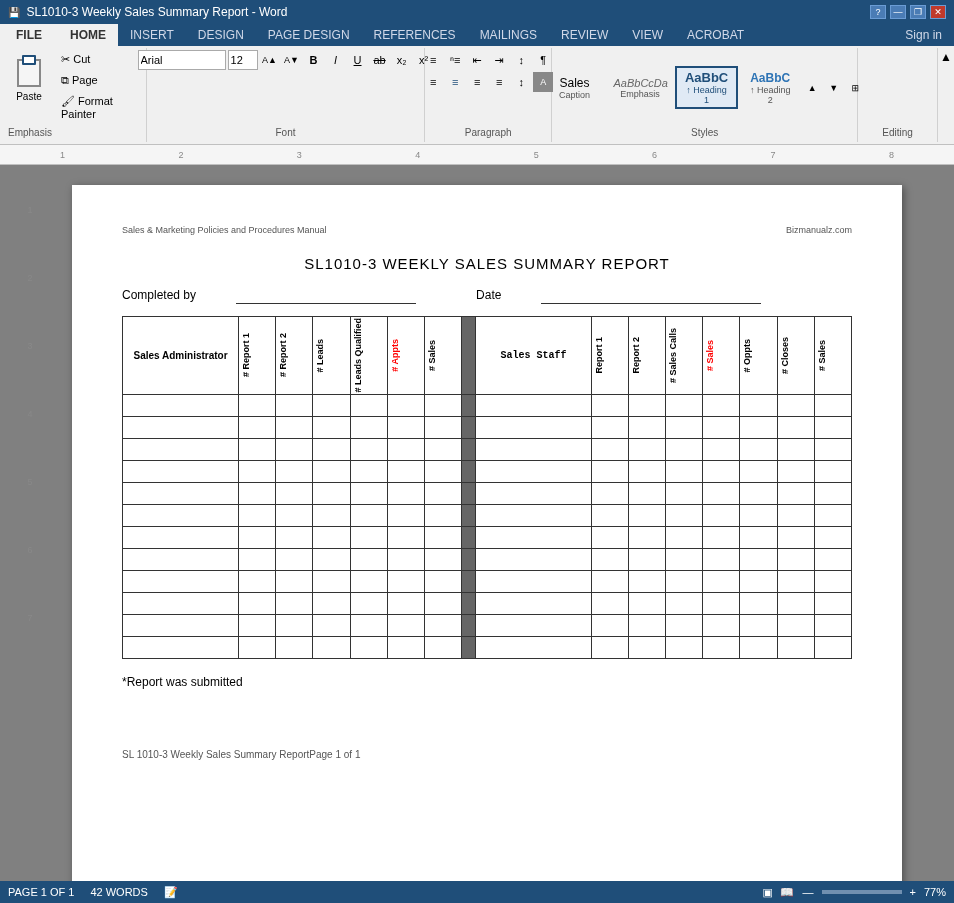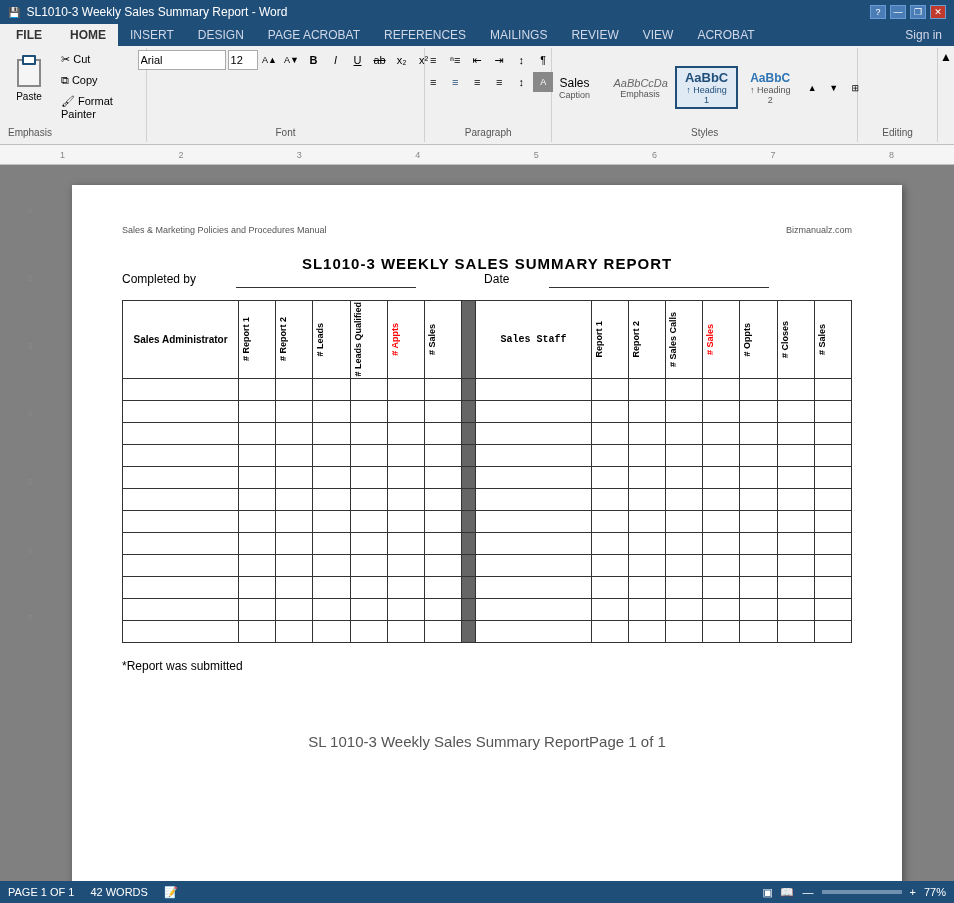--- a/index.html
+++ b/index.html
@@ -48,21 +48,21 @@
     .ruler-marks { display: flex; width: 100%; justify-content: space-between; }
 
     
     .doc-area { background: #808080; padding: 20px; min-height: 750px; overflow: auto; }
     .page { background: white; width: 830px; min-height: 1000px; margin: 0 auto; padding: 40px 50px; box-shadow: 2px 2px 8px rgba(0,0,0,0.4); position: relative; }
 
     
     .page-header { display: flex; justify-content: space-between; font-size: 9px; color: #555; margin-bottom: 20px; }
 
     
-    .report-title { text-align: center; font-size: 15px; font-weight: bold; letter-spacing: 1px; }
+    .report-title { text-align: center; font-size: 15px; font-weight: normal; letter-spacing: 1px; margin-bottom: 16px; }
 
     
     .completed-line { display: flex; gap: 40px; margin-bottom: 12px; font-size: 12px; }
     .field-line { width: 180px; border-bottom: 1px solid #333; height: 16px; }
     .field-line-long { width: 220px; border-bottom: 1px solid #333; height: 16px; }
 
     
     .report-table { width: 100%; border-collapse: collapse; font-size: 10px; }
     .report-table td, .report-table th { border: 1px solid #333; padding: 1px 2px; }
     .report-table th { background: white; font-weight: bold; text-align: center; }
@@ -70,21 +70,21 @@
     .data-row td { height: 22px; }
     .col-sales-admin { width: 100px; text-align: center; font-weight: bold; }
     .col-small { width: 32px; text-align: center; }
     .col-divider { width: 12px; background: #666 !important; border-color: #333; }
     .col-staff { width: 100px; text-align: center; font-weight: bold; font-family: Liberation Mono, monospace; }
 
     
     .footer-note { margin-top: 16px; font-size: 12px; }
 
     
-    .page-footer { display: flex; justify-content: center; font-size: 15px; color: #555; margin-top: 60px; }
+    .page-footer { display: flex; justify-content: flex-start; font-size: 10px; color: #555; margin-top: 60px; }
 
     
     .status-bar { background: #1f4e79; color: white; height: 22px; display: flex; align-items: center; justify-content: space-between; padding: 0 8px; font-size: 11px; position: fixed; bottom: 0; width: 100%; }
     .status-left { display: flex; gap: 16px; }
     .status-right { display: flex; align-items: center; gap: 8px; }
     .zoom-slider { width: 80px; height: 4px; background: #7090b0; }
 
     .word-ribbon-file { background: #1f4e79; color: white; padding: 4px 16px; font-weight: bold; }
   </style>
 </head>
@@ -101,21 +101,21 @@
     <span class="title-bar-btn">❐</span>
     <span class="title-bar-btn close">✕</span>
   </div>
 </div>
 
 <div class="ribbon-tabs">
   <span class="ribbon-tab active word-ribbon-file">FILE</span>
   <span class="ribbon-tab active">HOME</span>
   <span class="ribbon-tab">INSERT</span>
   <span class="ribbon-tab">DESIGN</span>
-  <span class="ribbon-tab">PAGE ACROBAT</span>
+  <span class="ribbon-tab">PAGE DESIGN</span>
   <span class="ribbon-tab">REFERENCES</span>
   <span class="ribbon-tab">MAILINGS</span>
   <span class="ribbon-tab">REVIEW</span>
   <span class="ribbon-tab">VIEW</span>
   <span class="ribbon-tab">ACROBAT</span>
   <span style="margin-left:auto; color:#d0d8e8; padding: 4px 12px; font-size:12px;">Sign in</span>
 </div>
 
 <div class="ribbon-content">
 
@@ -124,21 +124,21 @@
       <div style="display:flex; gap:2px; flex:1;">
         <div class="paste-btn" style="flex-direction:column; align-items:center;">
           <div style="width:32px; height:36px; position:relative;">
             <div style="width:24px; height:28px; border:2px solid #888; background:#f5f5f5; position:absolute; left:4px; top:4px;"></div>
             <div style="width:14px; height:10px; border:2px solid #1f4e79; background:white; position:absolute; left:9px; top:0px; border-radius:1px;"></div>
           </div>
           <span style="font-size:10px;">Paste</span>
         </div>
         <div style="display:flex; flex-direction:column; gap:2px; justify-content:center;">
           <div class="small-btn">✂ <span>Cut</span></div>
-          <div class="small-btn">⧉ <span>Copy</span></div>
+          <div class="small-btn">⧉ <span>Page</span></div>
           <div class="small-btn">🖌 <span>Format Painter</span></div>
         </div>
       </div>
       <div class="ribbon-group-label" style="margin-top:2px; font-size:10px; color:#555;">Emphasis</div>
     </div>
   </div>
 
   <div class="ribbon-group" style="min-width:140px;">
     <div class="ribbon-group-content" style="flex-direction:row; align-items:flex-start; gap:2px;">
       <div class="font-row">
@@ -243,21 +243,21 @@
     <div class="page-header">
       <span>Sales &amp; Marketing Policies and Procedures Manual</span>
       <span>Bizmanualz.com</span>
     </div>
 
     <div class="report-title">SL1010-3 WEEKLY SALES SUMMARY REPORT</div>
 
     <div class="completed-line">
       <span>Completed by</span>
       <div class="field-line"></div>
-      <span style="margin-left:28px;">Date</span>
+      <span style="margin-left:20px;">Date</span>
       <div class="field-line-long"></div>
     </div>
 
     <table class="report-table">
       <thead>
         <tr>
 
           <th rowspan="2" class="col-sales-admin">
             <span>Sales Administrator</span>
           </th>

